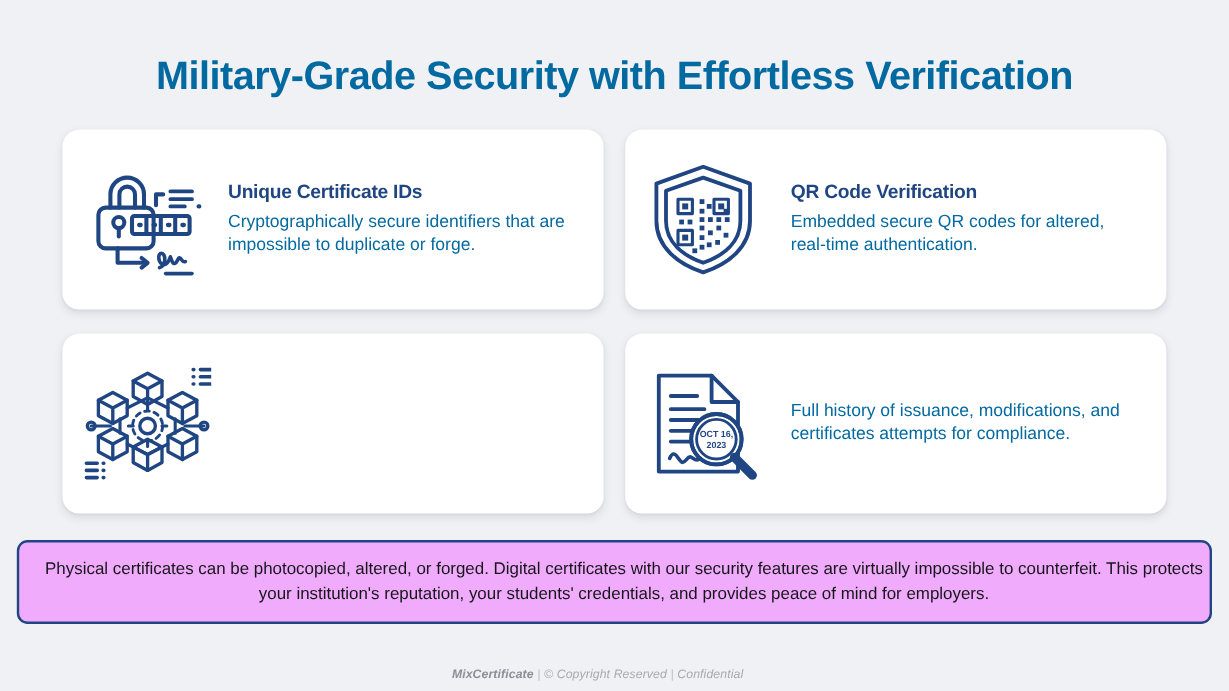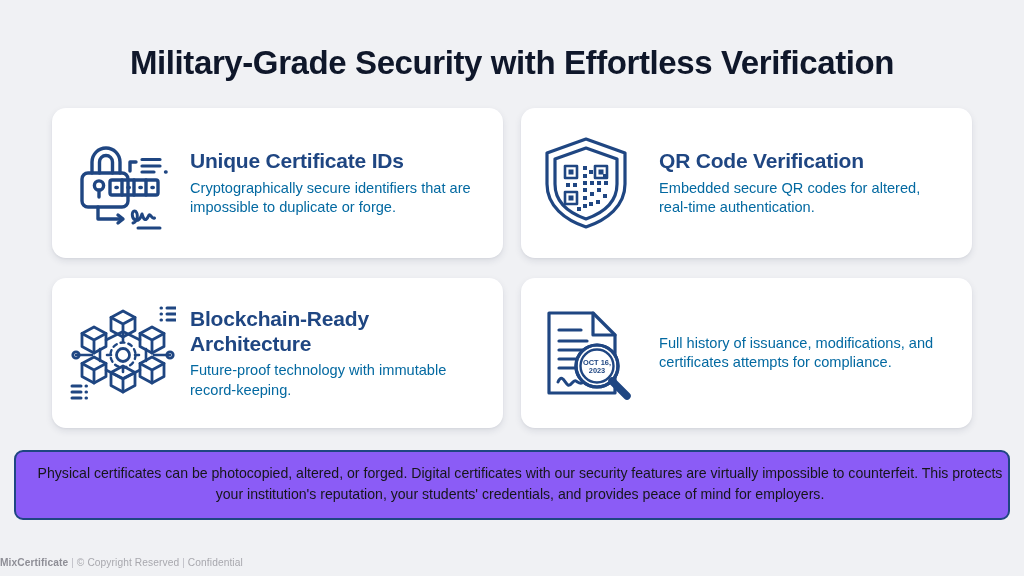--- a/index.html
+++ b/index.html
@@ -22,21 +22,21 @@
   }
 
   
   .title-wrap {
     padding: 44px 40px 0 40px;
     text-align: center;
   }
   .slide-title {
     font-size: 33px;
     font-weight: 700;
-    color: #0f172a;
+    color: #0369a1;
     letter-spacing: -0.4px;
     line-height: 1.15;
     margin: 0;
   }
 
   
   .grid {
     margin: 26px 52px 0 52px;
     display: grid;
     grid-template-columns: 1fr 1fr;
@@ -60,59 +60,60 @@
     display: flex;
     align-items: center;
     justify-content: flex-start;
   }
   .card-icon svg { display: block; }
   .card-body {
     flex: 1 1 auto;
     padding-left: 8px;
   }
   .card-title {
-    font-size: 21px;
+    font-size: 16px;
     font-weight: 700;
     color: #1f4682;
     line-height: 1.2;
     margin: 0 0 5px 0;
     letter-spacing: -0.2px;
   }
   .card-desc {
     font-size: 14.6px;
     color: #0369a1;
     line-height: 1.33;
     margin: 0;
   }
 
   
   .callout {
     margin: 22px 14px 0 14px;
     border: 2px solid #1f4682;
     border-radius: 9px;
-    background: #8b5cf6;
+    background: #f0abfc;
     padding: 11px 2px 12px 18px;
     box-sizing: border-box;
   }
   .callout p {
     margin: 0;
     font-size: 14.1px;
     line-height: 1.52;
     color: #16161a;
     text-align: center;
   }
 
   
   .footer {
     margin-top: auto;
     padding: 0 28px 8px 0;
-    text-align: left;
+    text-align: center;
     font-size: 10.2px;
     color: #a8a8ae;
     letter-spacing: 0.1px;
+    font-style: italic;
   }
   .footer .brand {
     font-weight: 700;
     color: #8e8e96;
   }
   .footer .sep { color: #bdbdc4; }
 </style>
 </head>
 <body>
 
@@ -246,24 +247,20 @@
 
           <g stroke-width="3">
             <path d="M91 4 h0.5 M97 4 h9 M91 10 h0.5 M97 10 h9 M91 16 h0.5 M97 16 h9"></path>
           </g>
 
           <g stroke-width="3">
             <path d="M2 82 h9 M16 82 h0.5 M2 88 h9 M16 88 h0.5 M2 94 h9 M16 94 h0.5"></path>
           </g>
         </svg>
       </div>
-      <div class="card-body">
-        <h2 class="card-title">Blockchain-Ready Architecture</h2>
-        <p class="card-desc">Future-proof technology with immutable record-keeping.</p>
-      </div>
     </div>
 
     <div class="card">
       <div class="card-icon">
         <svg width="98" height="98" viewBox="0 0 98 98" fill="none" stroke="#1f4682" stroke-width="3.2" stroke-linecap="round" stroke-linejoin="round">
 
           <path d="M10 9 h44 L76 31 V89 H10 Z"></path>
           <path d="M54 9 V31 H76"></path>
 
           <g stroke-width="3.2">

